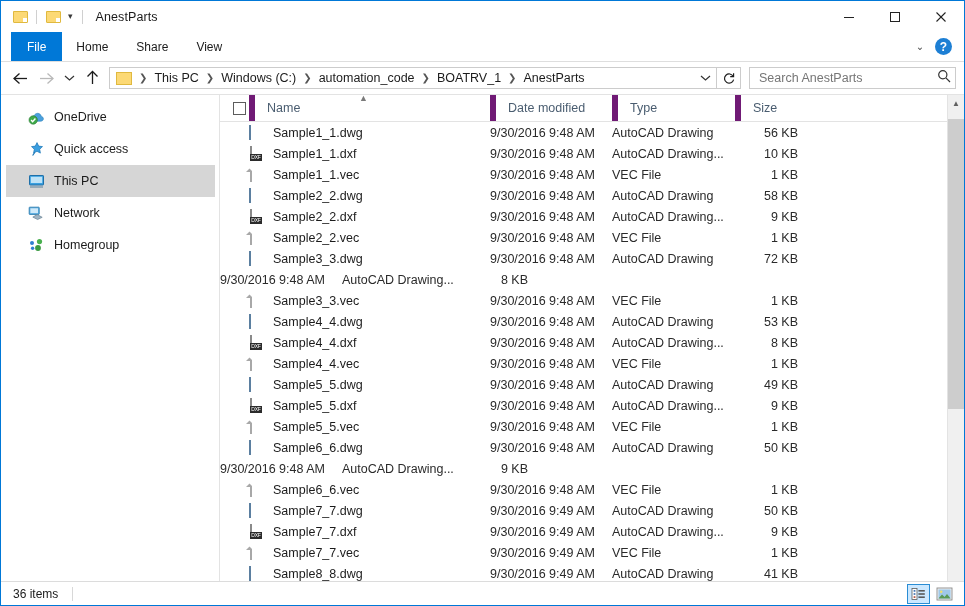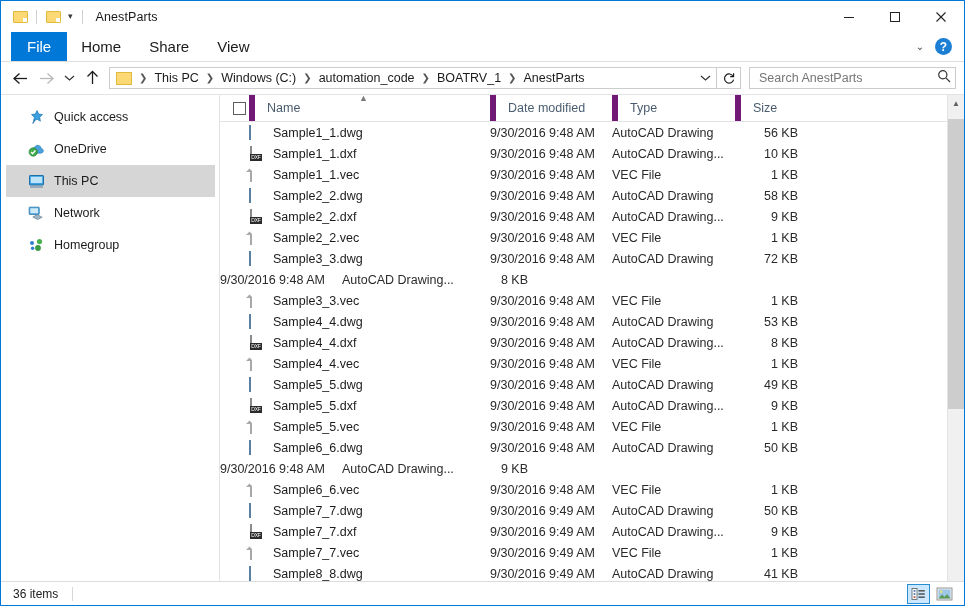--- a/index.html
+++ b/index.html
@@ -103,21 +103,21 @@
     height: 29px;
     background: #ffffff;
     border-bottom: 1px solid #dedede;
     display: flex;
     align-items: stretch;
   }
   .tab {
     display: flex;
     align-items: center;
     justify-content: center;
-    font-size: 15px;
+    font-size: 12px;
     color: #1b1b1b;
     padding: 0 14px;
     height: 29px;
     box-sizing: border-box;
   }
   .tab.file {
     background: #0078d7;
     color: #ffffff;
     margin-left: 10px;
     padding: 0 16px;
@@ -621,36 +621,36 @@
           </svg>
       </span>
     </div>
   </div>
 
   <div class="body">
 
     <div class="navpane">
       <div class="nav-item">
         <span class="nav-ico">
-          <svg width="16" height="16" viewBox="0 0 16 16">
-              <path d="M8 1.6l1.7 3.5 3.8.5-2.8 2.7.7 3.8L8 10.3l-3.4 1.8.7-3.8L2.5 5.6l3.8-.5z" fill="#3b9fe0" stroke="#1a74b4" stroke-width=".7"></path>
-              <path d="M5.8 11.4l-2.2 3.1" stroke="#1a74b4" stroke-width="1.1" fill="none"></path>
-            </svg>
-        </span>
-        <span>Quick access</span>
-      </div>
-      <div class="nav-item">
-        <span class="nav-ico">
           <svg width="17" height="16" viewBox="0 0 17 16">
             <path d="M4.3 12.2h8.4c1.6 0 2.7-1.1 2.7-2.4 0-1.2-.9-2.2-2.1-2.4C13 5.6 11.5 4.3 9.7 4.3c-1.6 0-3 1-3.5 2.4-1.5.1-2.7 1.3-2.7 2.8 0 1.4 1 2.7 2.8 2.7z" fill="#4aa0dd" stroke="#2a7fb8" stroke-width=".6"></path>
             <circle cx="5.2" cy="11" r="4.2" fill="#3faa4a" stroke="#2a7a33" stroke-width=".6"></circle>
             <path d="M3.1 11.1l1.5 1.6 2.8-3.2" fill="none" stroke="#ffffff" stroke-width="1.4"></path>
           </svg>
         </span>
         <span>OneDrive</span>
+      </div>
+      <div class="nav-item">
+        <span class="nav-ico">
+          <svg width="16" height="16" viewBox="0 0 16 16">
+              <path d="M8 1.6l1.7 3.5 3.8.5-2.8 2.7.7 3.8L8 10.3l-3.4 1.8.7-3.8L2.5 5.6l3.8-.5z" fill="#3b9fe0" stroke="#1a74b4" stroke-width=".7"></path>
+              <path d="M5.8 11.4l-2.2 3.1" stroke="#1a74b4" stroke-width="1.1" fill="none"></path>
+            </svg>
+        </span>
+        <span>Quick access</span>
       </div>
       <div class="nav-item selected">
         <span class="nav-ico">
           <svg width="17" height="16" viewBox="0 0 17 16">
             <rect x="1.5" y="2.5" width="14" height="9.5" rx="0.6" fill="#3aa0e0" stroke="#1e6fa8" stroke-width="1"></rect>
             <rect x="2.8" y="3.8" width="11.4" height="6.2" fill="#bfe3f7"></rect>
             <line x1="2" y1="14" x2="15" y2="14" stroke="#6f8ea3" stroke-width="1.2"></line>
           </svg>
         </span>
         <span>This PC</span>

